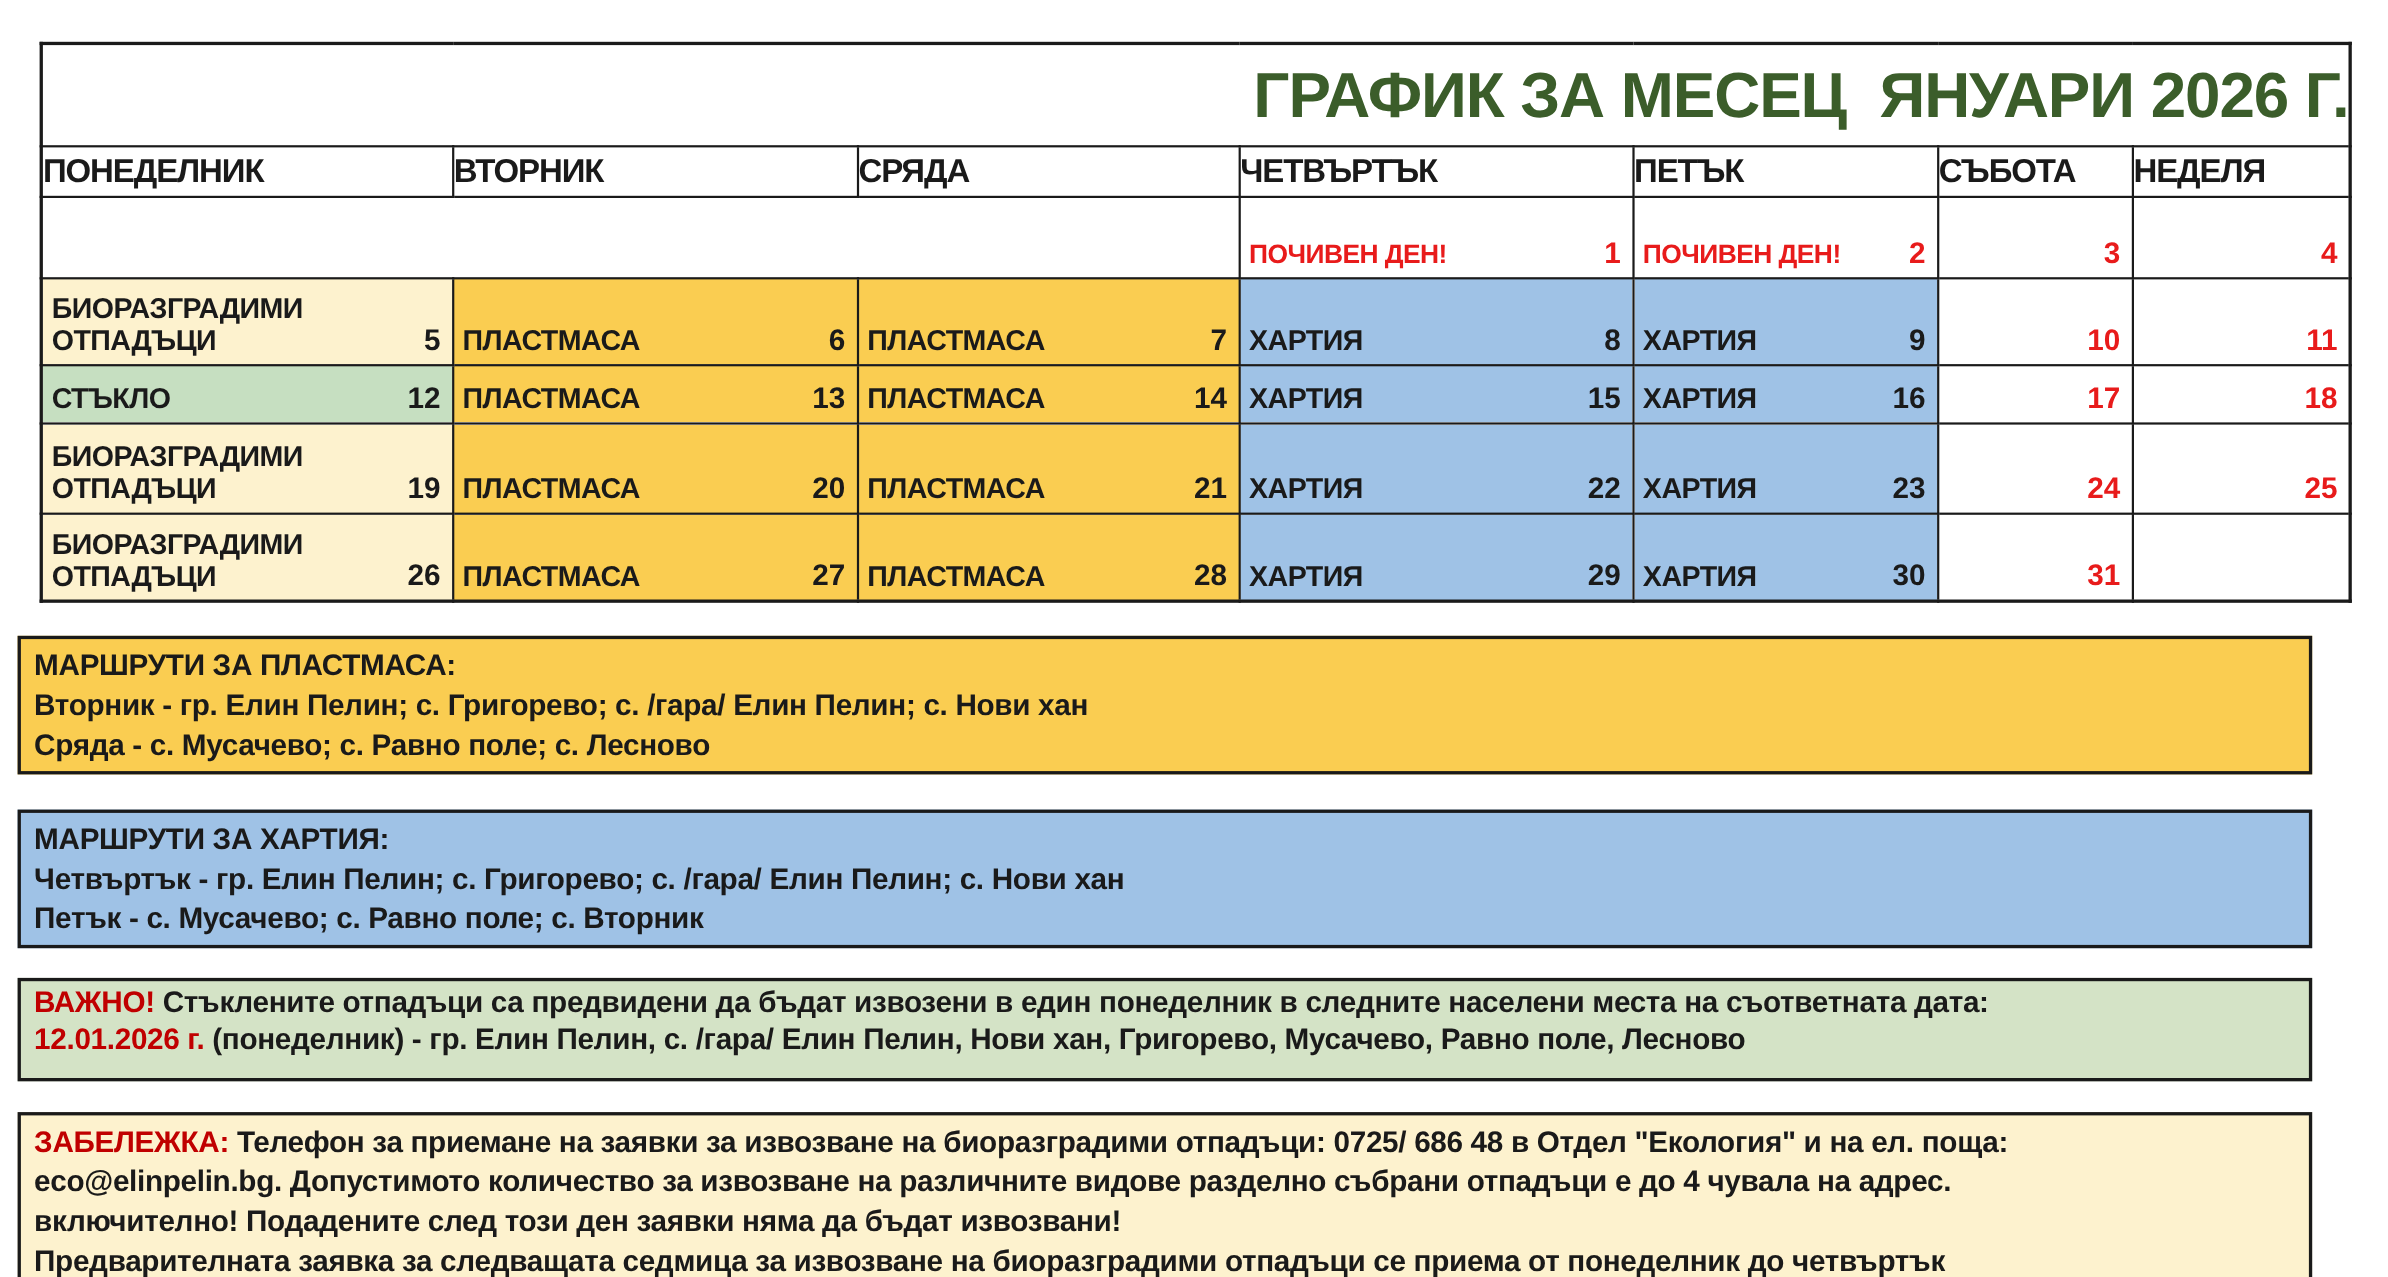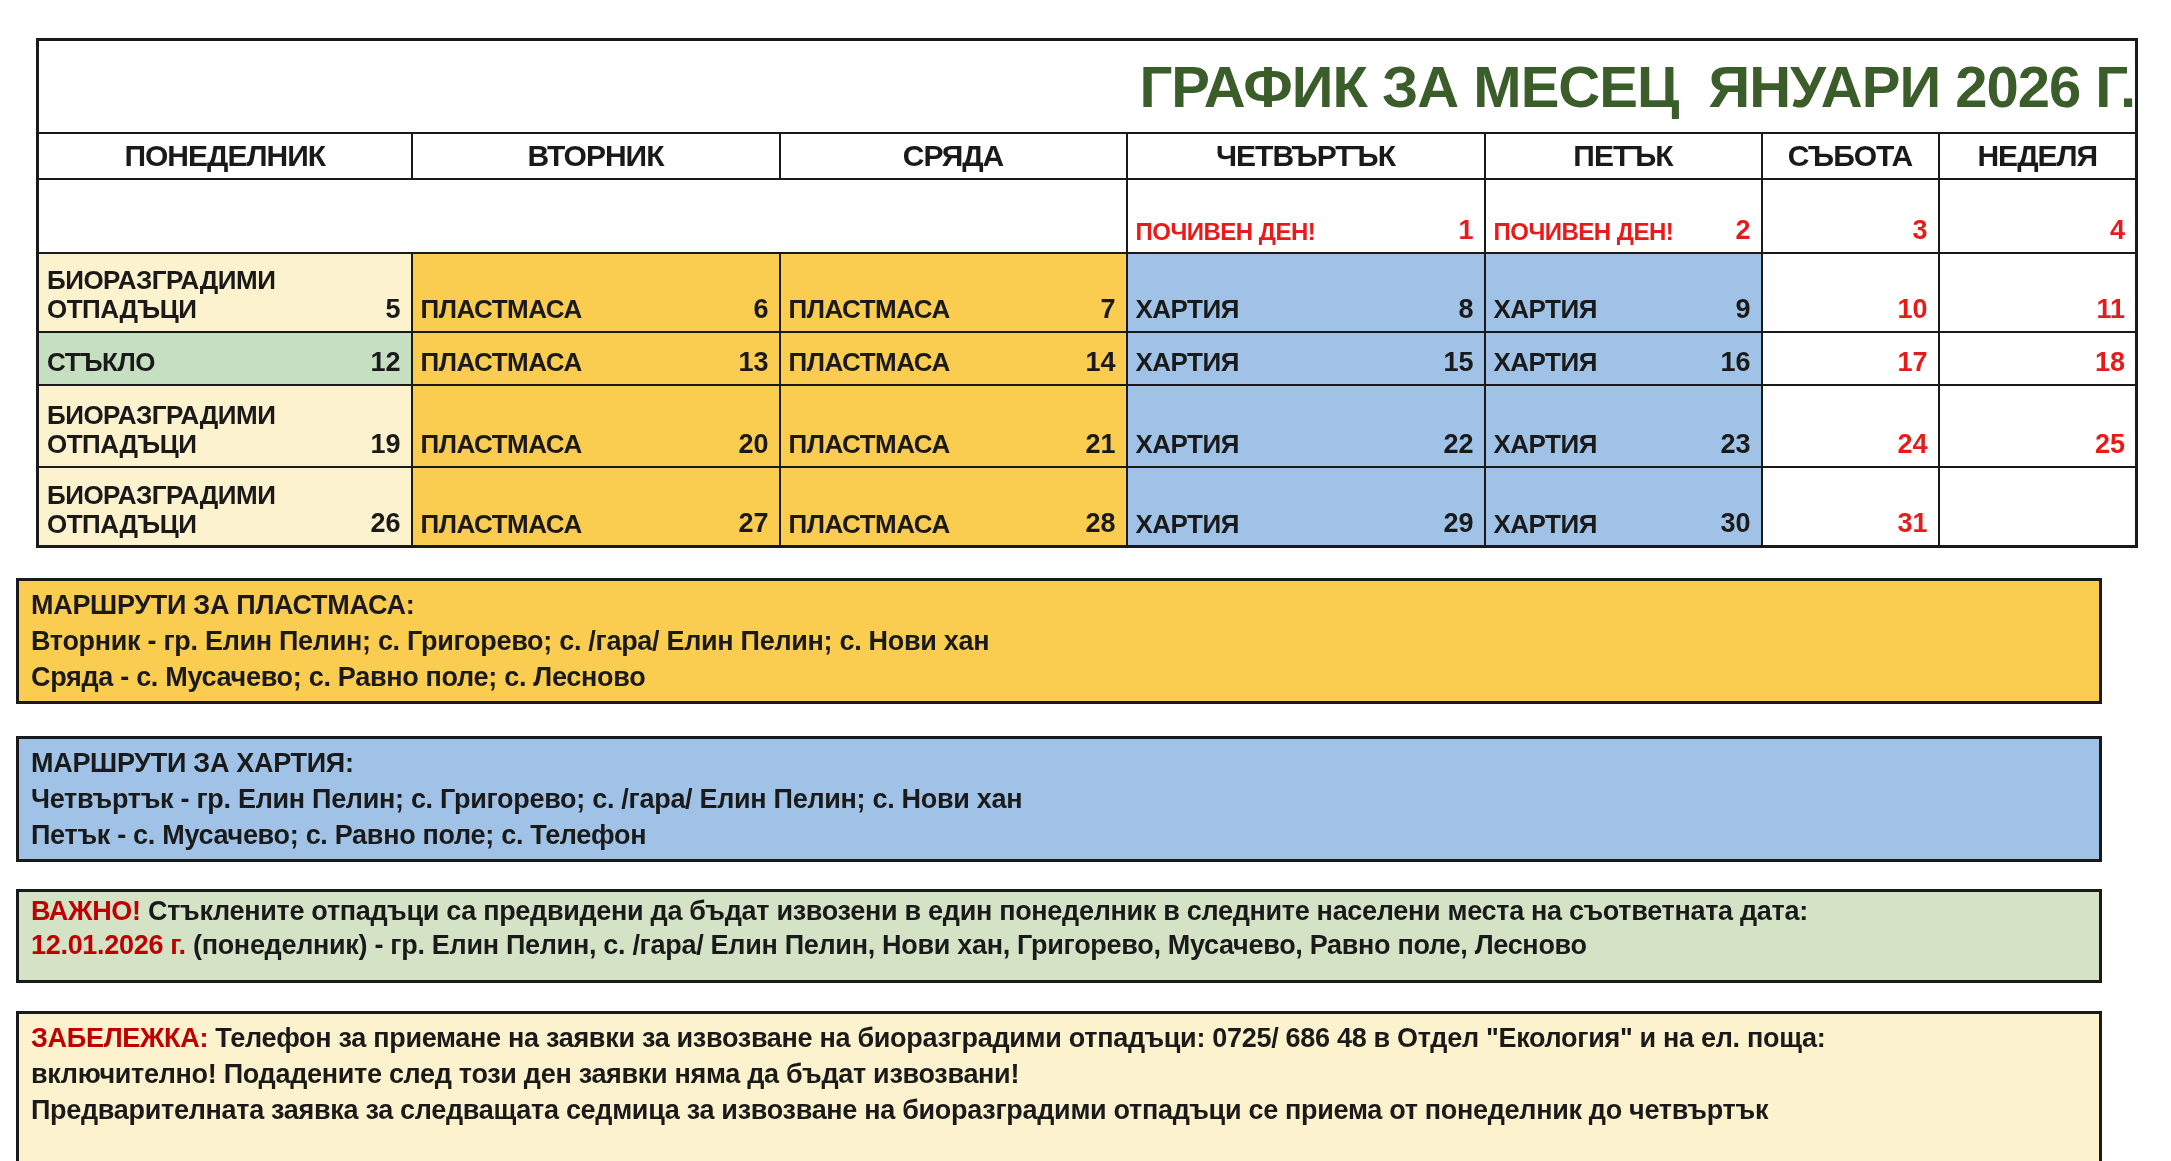--- a/index.html
+++ b/index.html
@@ -18,21 +18,21 @@
     border:3px solid var(--line);
   }
   td{ border:2px solid var(--line); overflow:hidden; }
 
   td.title-cell{ height:93px; text-align:right; vertical-align:middle; }
   .main-title{
     color:var(--title-green); font-size:58px; letter-spacing:-1px; white-space:pre;
   }
 
   tr.day-header-row td{
-    height:46px; text-align:center; vertical-align:middle;
+    height:46px; text-align:left; vertical-align:middle;
     font-size:30px; letter-spacing:-1px;
   }
 
   tr.week-1 td{ height:74px; }
   tr.week-2 td{ height:79px; }
   tr.week-3 td{ height:53px; }
   tr.week-4 td{ height:82px; }
   tr.week-5 td{ height:80px; }
 
   td.cell{ vertical-align:bottom; background:#ffffff; }
@@ -308,31 +308,32 @@
 
 <div class="note-box box-plastic">
   <div class="note-line">МАРШРУТИ ЗА ПЛАСТМАСА:</div>
   <div class="note-line">Вторник - гр. Елин Пелин; с. Григорево; с. /гара/ Елин Пелин; с. Нови хан</div>
   <div class="note-line">Сряда - с. Мусачево; с. Равно поле; с. Лесново</div>
 </div>
 
 <div class="note-box box-paper">
   <div class="note-line">МАРШРУТИ ЗА ХАРТИЯ:</div>
   <div class="note-line">Четвъртък - гр. Елин Пелин; с. Григорево; с. /гара/ Елин Пелин; с. Нови хан</div>
-  <div class="note-line">Петък - с. Мусачево; с. Равно поле; с. Телефон</div>
+  <div class="note-line">Петък - с. Мусачево; с. Равно поле; с. Вторник</div>
 </div>
 
 <div class="note-box box-important">
   <div class="note-line">
     <span class="note-lead">ВАЖНО!</span><span> Стъклените отпадъци са предвидени да бъдат извозени в един понеделник в следните населени места на съответната дата:</span>
   </div>
   <div class="note-line">
     <span class="note-lead">12.01.2026 г.</span><span> (понеделник) - гр. Елин Пелин, с. /гара/ Елин Пелин, Нови хан, Григорево, Мусачево, Равно поле, Лесново</span>
   </div>
 </div>
 
 <div class="note-box box-remark">
   <div class="note-line">
     <span class="note-lead">ЗАБЕЛЕЖКА:</span><span> Телефон за приемане на заявки за извозване на биоразградими отпадъци: 0725/ 686 48 в Отдел "Екология" и на ел. поща:</span>
   </div>
+  <div class="note-line">eco@elinpelin.bg. Допустимото количество за извозване на различните видове разделно събрани отпадъци е до 4 чувала на адрес.</div>
   <div class="note-line">включително! Подадените след този ден заявки няма да бъдат извозвани!</div>
   <div class="note-line">Предварителната заявка за следващата седмица за извозване на биоразградими отпадъци се приема от понеделник до четвъртък</div>
 </div>
 
 </body></html>

